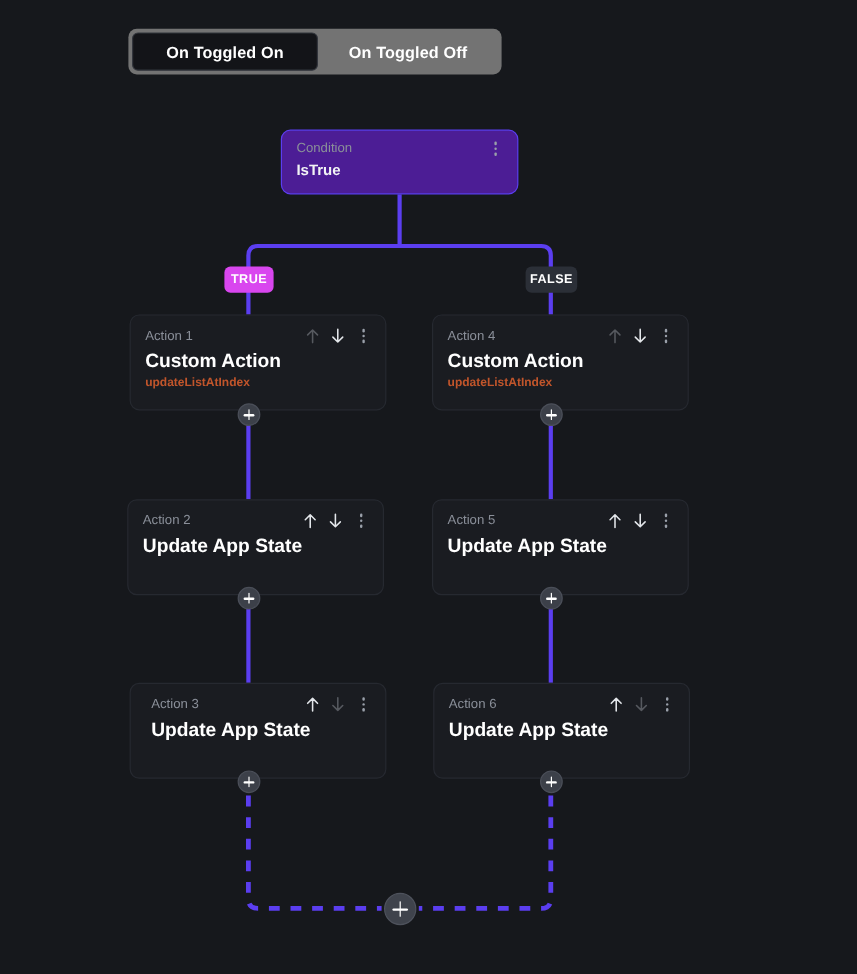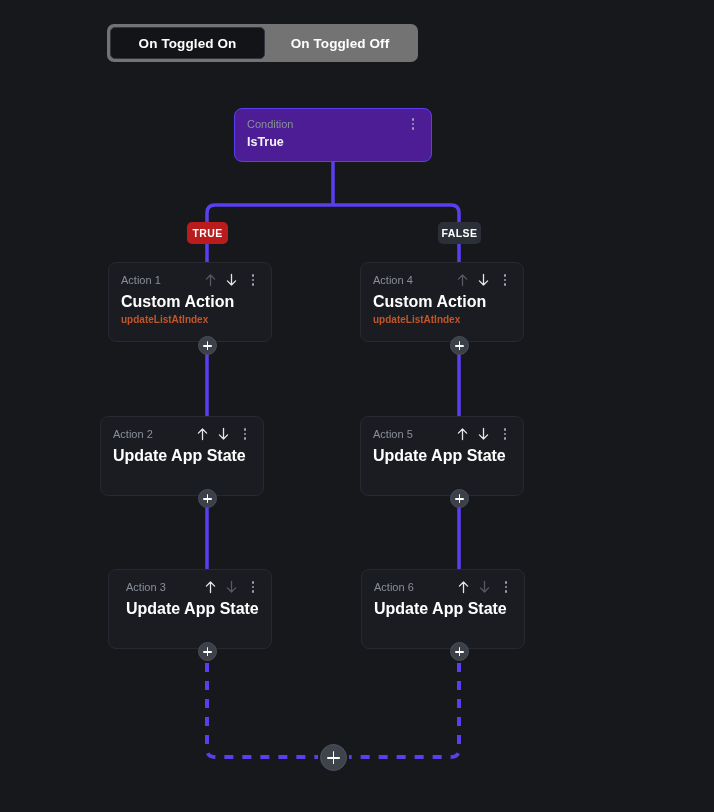--- a/index.html
+++ b/index.html
@@ -93,32 +93,32 @@
     align-items: center;
     justify-content: center;
     font-size: 10.5px;
     font-weight: bold;
     letter-spacing: .4px;
     color: #FFFFFF;
   }
   #badge-true {
     left: 187px; top: 222px;
     width: 41px;
-    background: #b91c1c;
+    background: #d946ef;
   }
   #badge-false {
     left: 438px; top: 222px;
     width: 43px;
     background: #2B2F37;
   }
 
   
   .action-card {
     position: absolute;
-    width: 164px;
+    width: 214px;
     height: 80px;
     background: #1A1C21;
     border: 1px solid #262930;
     border-radius: 8px;
     padding: 10px 12px 0 12px;
   }
   .card-head {
     display: flex;
     align-items: flex-start;
     justify-content: space-between;
@@ -268,21 +268,21 @@
             <i></i>
             <i></i>
             <i></i>
           </span>
       </span>
     </div>
     <div class="card-title">Custom Action</div>
     <div class="card-custom">updateListAtIndex</div>
   </div>
 
-  <div class="action-card" style="left:100px; top:416px;">
+  <div class="action-card" style="left:106px; top:416px;">
     <div class="card-head">
       <span class="card-sub">Action 2</span>
       <span class="card-icons">
         <span class="ico">
             <svg width="13" height="14" viewBox="0 0 13 14">
               <path d="M6.5 12.5V2M6.5 2L2.4 6.1M6.5 2L10.6 6.1" stroke="#E3E6EA" stroke-width="1.3" fill="none" stroke-linecap="round" stroke-linejoin="round"></path>
             </svg>
           </span>
         <span class="ico">
             <svg width="13" height="14" viewBox="0 0 13 14">

